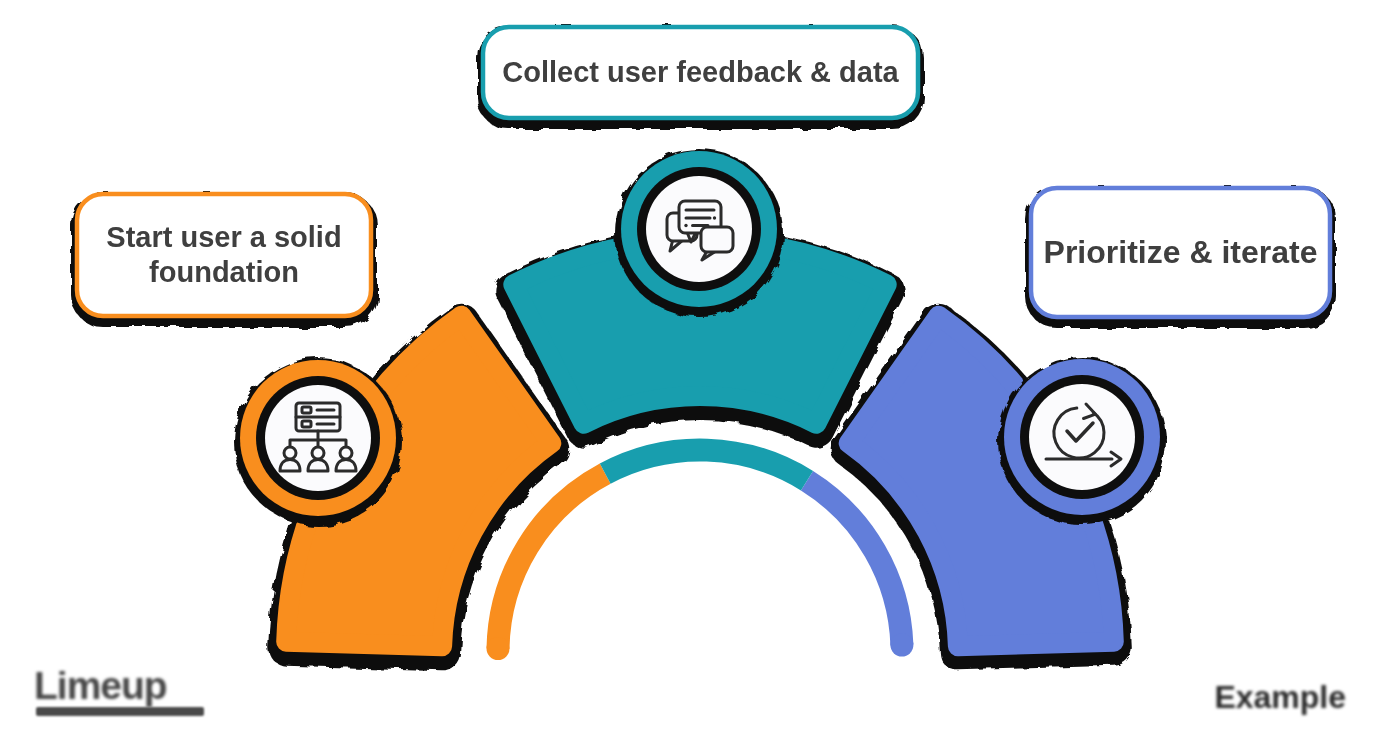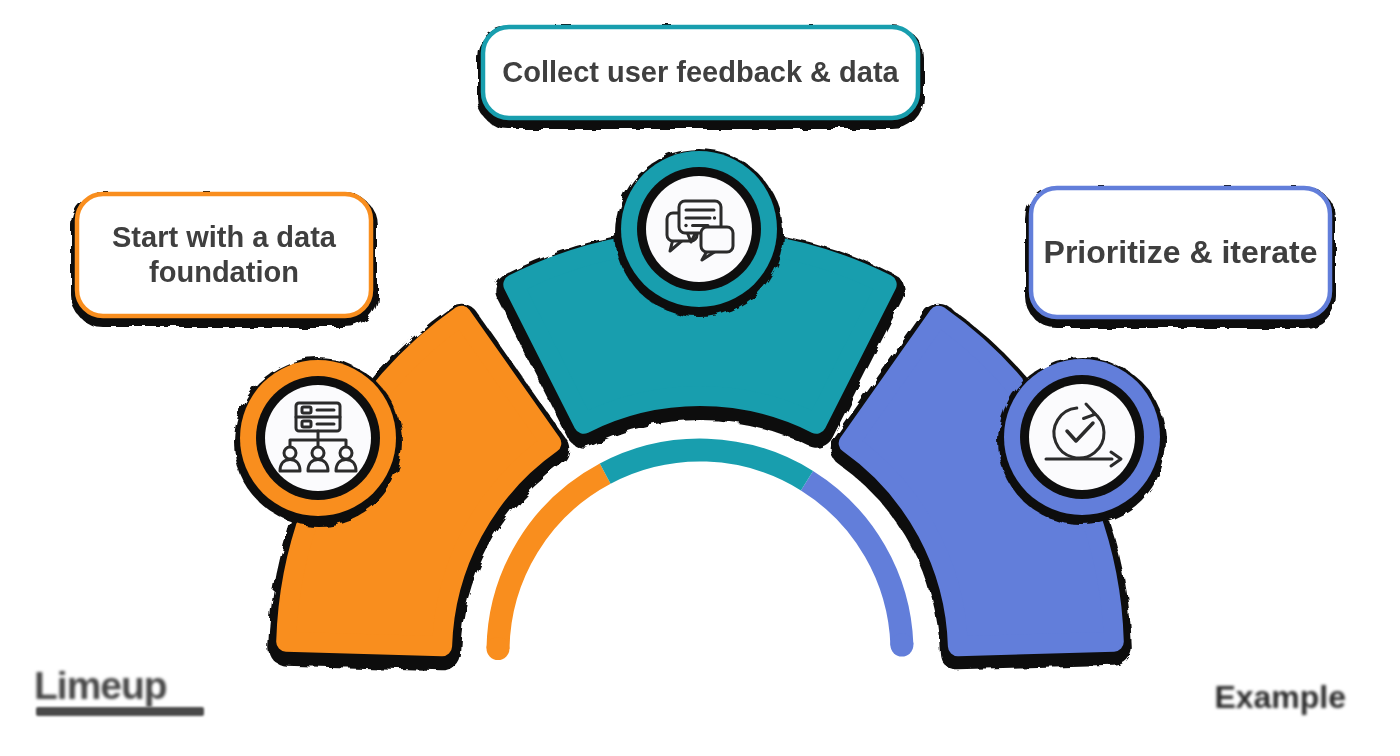--- a/index.html
+++ b/index.html
@@ -55,21 +55,21 @@
     <rect x="483" y="27" width="435" height="91" rx="26" stroke-width="4.5" fill="#FFFFFF" stroke="#189EAE"></rect>
     <foreignObject x="483" y="27" width="435" height="91">
       <div xmlns="http://www.w3.org/1999/xhtml" class="box-label lbl-top">Collect user feedback &amp; data</div>
     </foreignObject>
   </g>
 
   <g>
     <rect x="77" y="194" width="294" height="122" rx="26" fill="none" stroke="#0E0E0E" stroke-width="12" filter="url(#rough)" transform="translate(0,5)"></rect>
     <rect x="77" y="194" width="294" height="122" rx="26" stroke-width="4.5" fill="#FFFFFF" stroke="#F98E1E"></rect>
     <foreignObject x="77" y="194" width="294" height="122">
-      <div xmlns="http://www.w3.org/1999/xhtml" class="box-label lbl-left">Start with a data foundation</div>
+      <div xmlns="http://www.w3.org/1999/xhtml" class="box-label lbl-left">Start user a solid foundation</div>
     </foreignObject>
   </g>
 
   <g>
     <rect x="1031" y="188" width="299" height="129" rx="26" fill="none" stroke="#0E0E0E" stroke-width="12" filter="url(#rough)" transform="translate(0,5)"></rect>
     <rect x="1031" y="188" width="299" height="129" rx="26" stroke-width="4.5" fill="#FFFFFF" stroke="#627EDA"></rect>
     <foreignObject x="1031" y="188" width="299" height="129">
       <div xmlns="http://www.w3.org/1999/xhtml" class="box-label lbl-right">Prioritize &amp; iterate</div>
     </foreignObject>
   </g>

